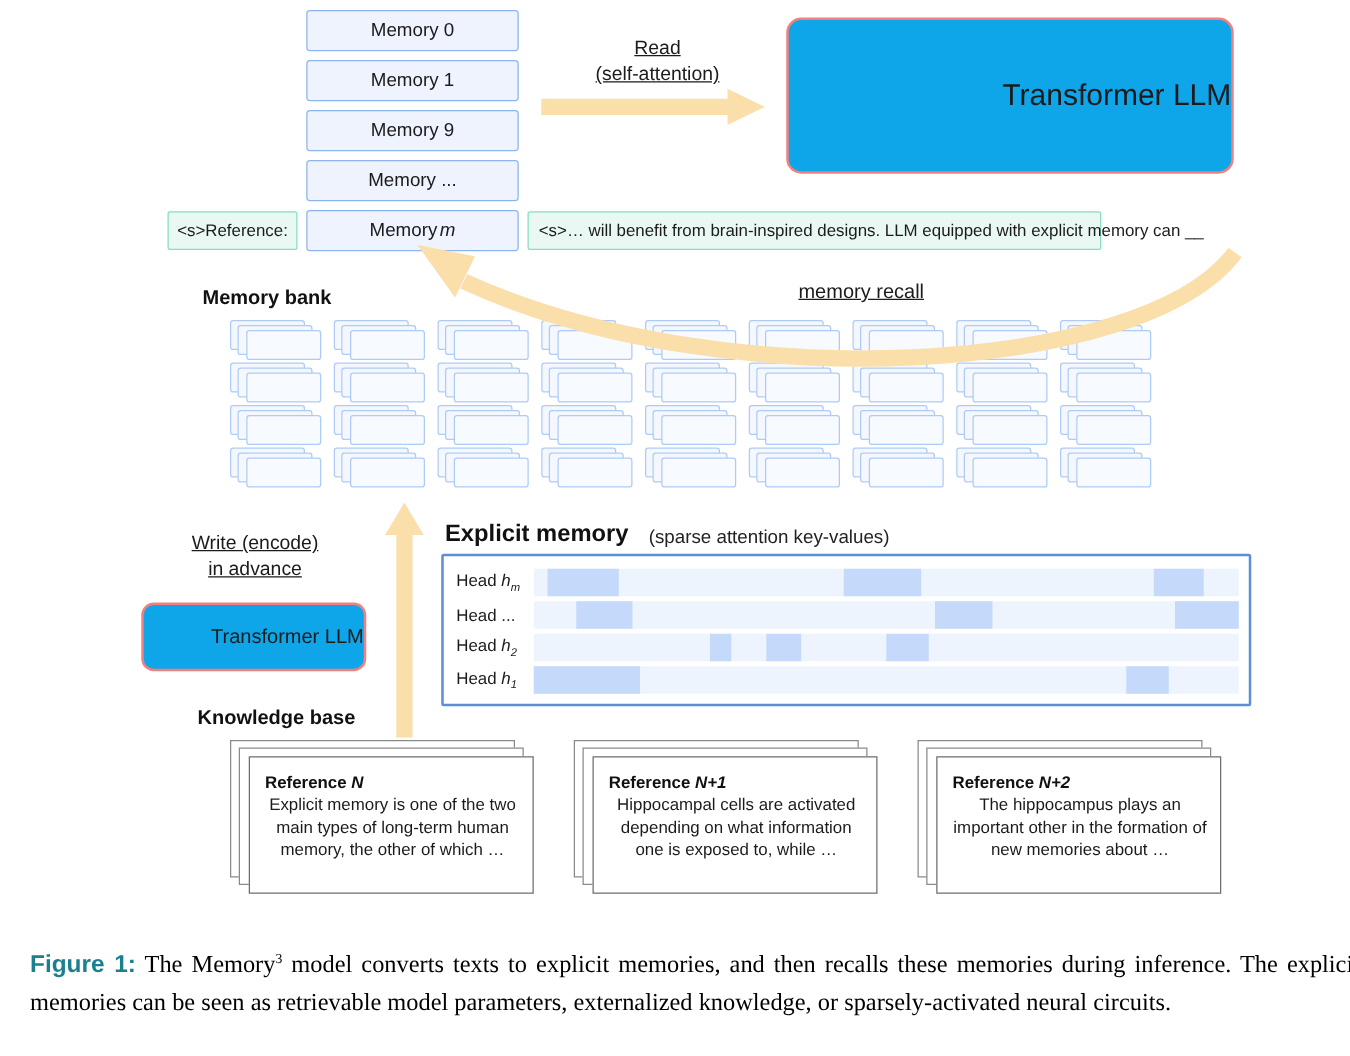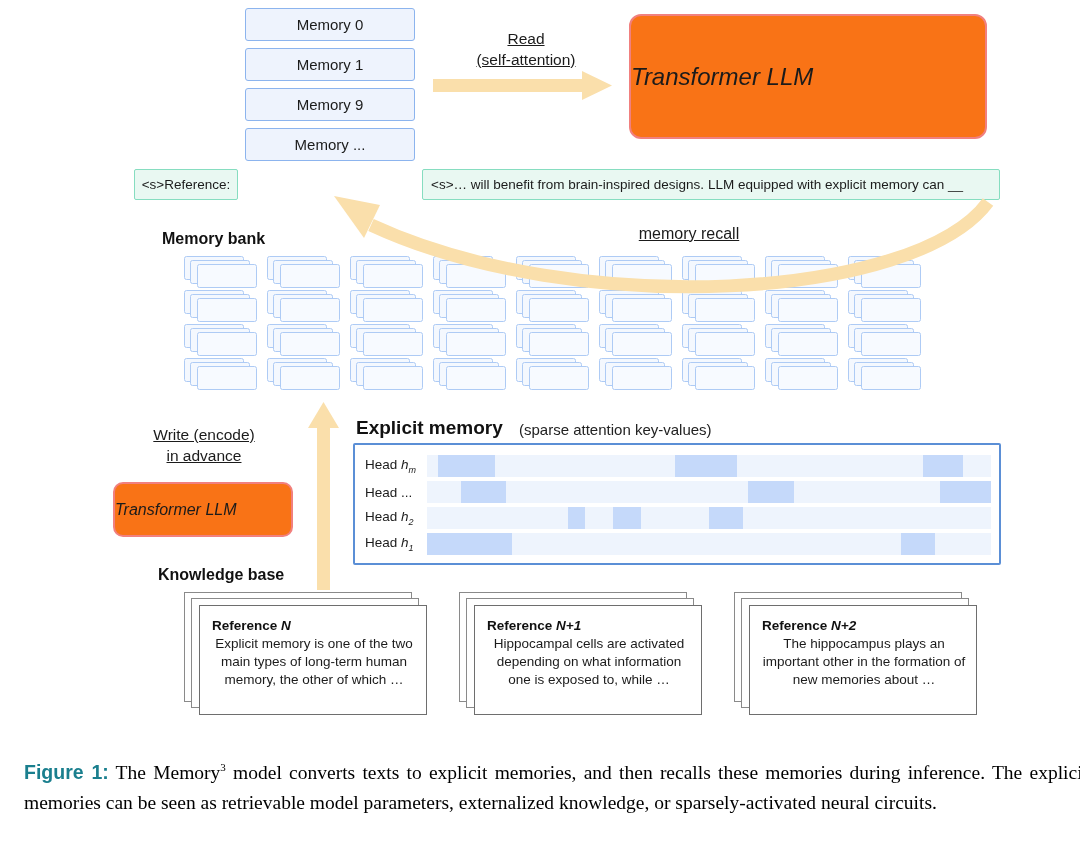--- a/index.html
+++ b/index.html
@@ -55,36 +55,35 @@
     color: #1b1b1b;
     white-space: nowrap;
   }
   #reference-token {
     left: 118px; top: 169px;
     width: 104px; height: 31px;
     justify-content: center;
   }
   #prompt-token {
     left: 406px; top: 169px;
-    width: 578px; height: 31px;
+    width: 459px; height: 31px;
     padding-left: 8px;
   }
 
   
   .llm-box {
     position: absolute;
-    background: #f97316;
+    background: #0ea5e9;
     border: 2.2px solid #f1807f;
     border-radius: 12px;
     display: flex;
     align-items: center;
-    justify-content: flex-start;
-    color: #1b1b1b;
-    box-sizing: border-box;
-    font-style: italic;
+    justify-content: flex-end;
+    color: #1b1b1b;
+    box-sizing: border-box;
   }
   #llm-top {
     left: 613px; top: 14px;
     width: 358px; height: 125px;
     font-size: 24px;
   }
   #llm-bottom {
     left: 97px; top: 482px;
     width: 180px; height: 55px;
     font-size: 16px;
@@ -266,20 +265,24 @@
     </div>
   <div class="mem-box" style="top:48px">
       <span>Memory 1</span>
     </div>
   <div class="mem-box" style="top:88px">
       <span>Memory 9</span>
     </div>
   <div class="mem-box" style="top:128px">
       <span>Memory ...</span>
     </div>
+  <div class="mem-box" style="top:168px">
+    <span>Memory </span>
+      <em>m</em>
+  </div>
 
   <div class="token-box" id="reference-token">
     <span>&lt;s&gt;Reference:</span>
   </div>
   <div class="token-box" id="prompt-token">
     <span>&lt;s&gt;… will benefit from brain-inspired designs. LLM equipped with explicit memory can __</span>
   </div>
 
   <div class="llm-box" id="llm-top">
     <span>Transformer LLM</span>

